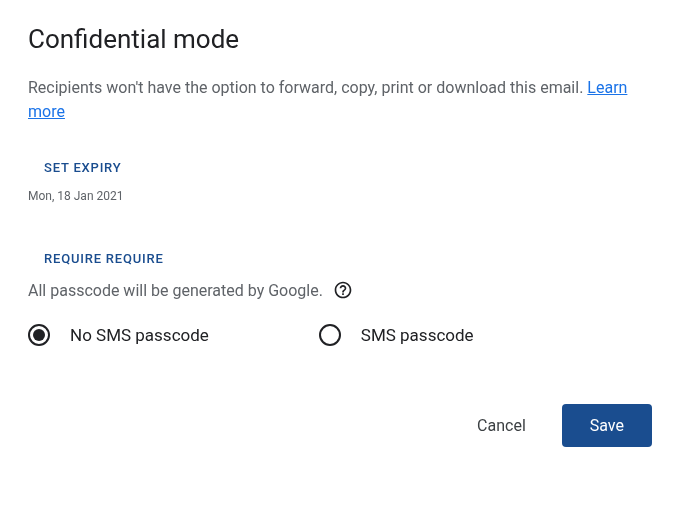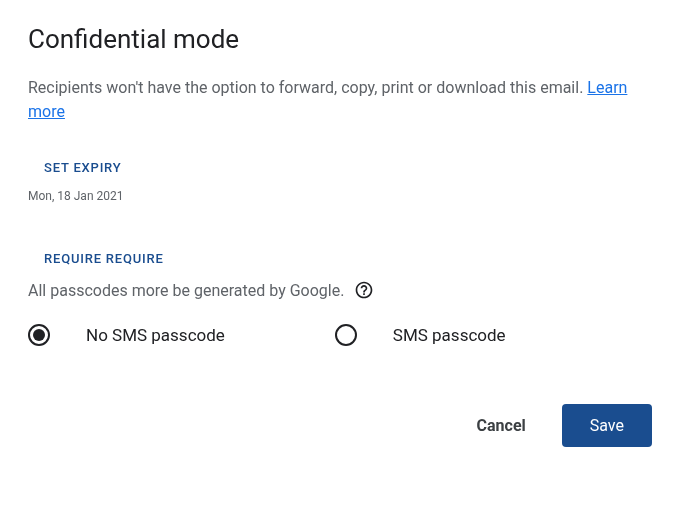--- a/index.html
+++ b/index.html
@@ -95,21 +95,21 @@
       fill: #202124;
     }
     .radio-row {
       display: flex;
       gap: 110px;
       margin-bottom: 58px;
     }
     .radio-option {
       display: flex;
       align-items: center;
-      gap: 36px;
+      gap: 20px;
       cursor: pointer;
     }
     .radio-circle {
       width: 22px;
       height: 22px;
       border: 2.5px solid #202124;
       border-radius: 50%;
       display: flex;
       align-items: center;
       justify-content: center;
@@ -133,21 +133,20 @@
       gap: 20px;
     }
     .btn-cancel {
       background: none;
       border: none;
       font-size: 16px;
       color: #3c4043;
       padding: 10px 16px;
       cursor: pointer;
       font-family: inherit;
-      font-weight: bold;
     }
     .btn-save {
       background: #1a4d8f;
       color: #fff;
       border: none;
       font-size: 16px;
       font-weight: 400;
       padding: 12px 28px;
       border-radius: 4px;
       cursor: pointer;
@@ -165,21 +164,21 @@
 
 <div class="section-label">SET EXPIRY</div>
 
 <div class="expiry-row">
   <span class="expiry-date">Mon, 18 Jan 2021</span>
 </div>
 
 <div class="section-label">REQUIRE REQUIRE</div>
 
 <div class="passcode-desc-row">
-  <span class="passcode-desc">All passcodes more be generated by Google.</span>
+  <span class="passcode-desc">All passcode will be generated by Google.</span>
   <span class="help-icon">
     <svg viewBox="0 0 24 24">
         <path d="M11 18h2v-2h-2v2zm1-16C6.48 2 2 6.48 2 12s4.48 10 10 10 10-4.48 10-10S17.52 2 12 2zm0 18c-4.41 0-8-3.59-8-8s3.59-8 8-8 8 3.59 8 8-3.59 8-8 8zm0-14c-2.21 0-4 1.79-4 4h2c0-1.1.9-2 2-2s2 .9 2 2c0 2-3 1.75-3 5h2c0-2.25 3-2.5 3-5 0-2.21-1.79-4-4-4z"></path>
       </svg>
   </span>
 </div>
 
 <div class="radio-row">
   <label class="radio-option">
     <span class="radio-circle selected"></span>

